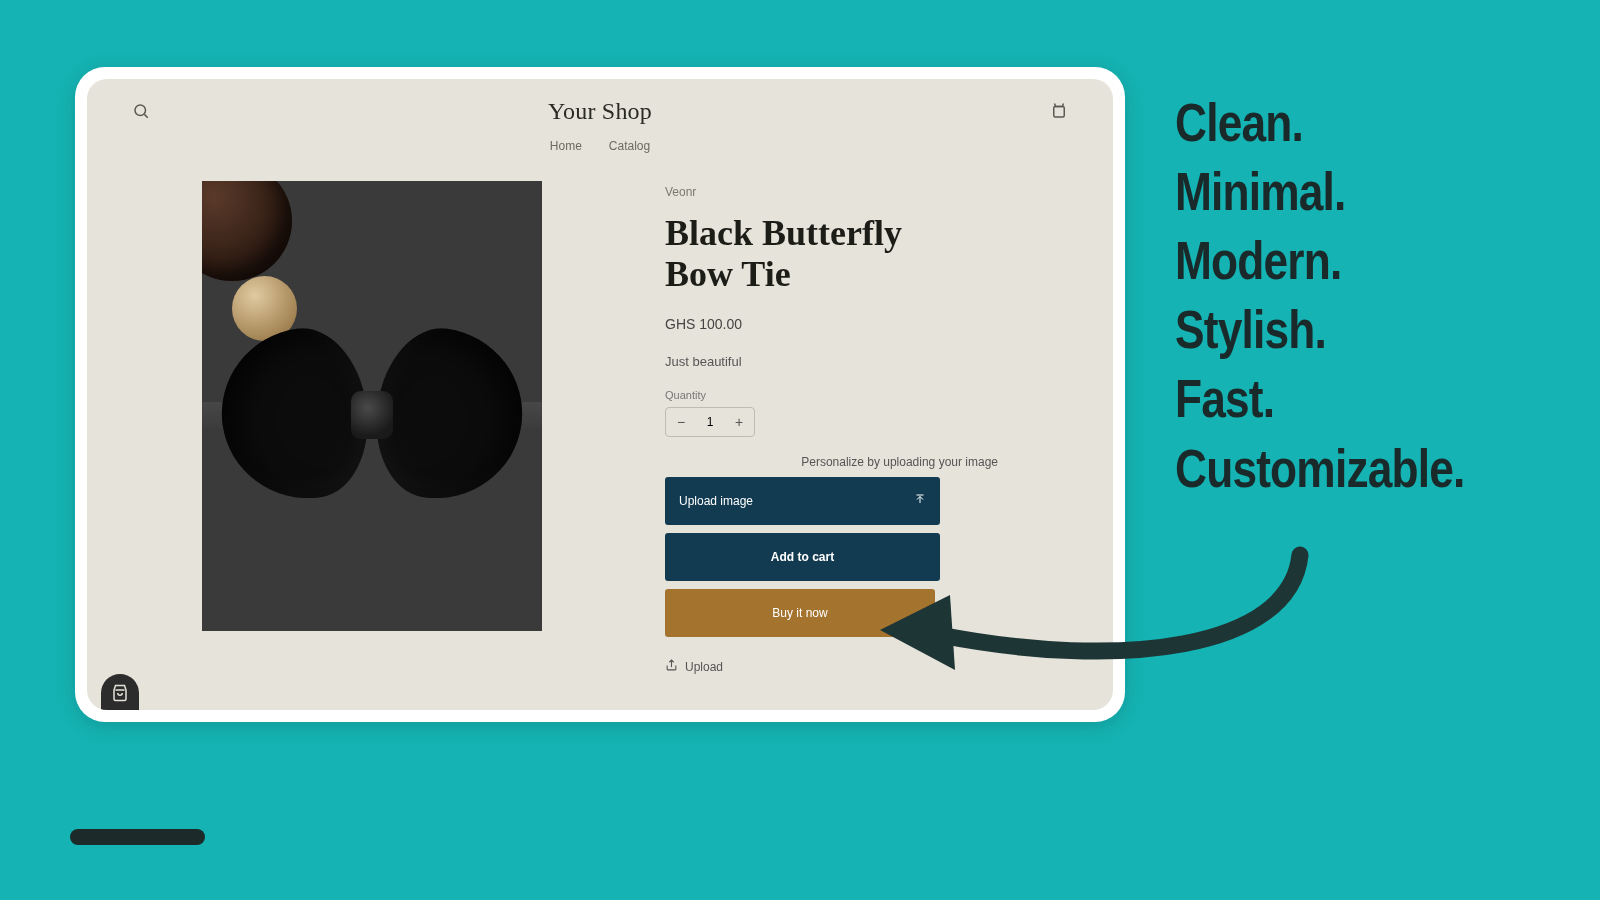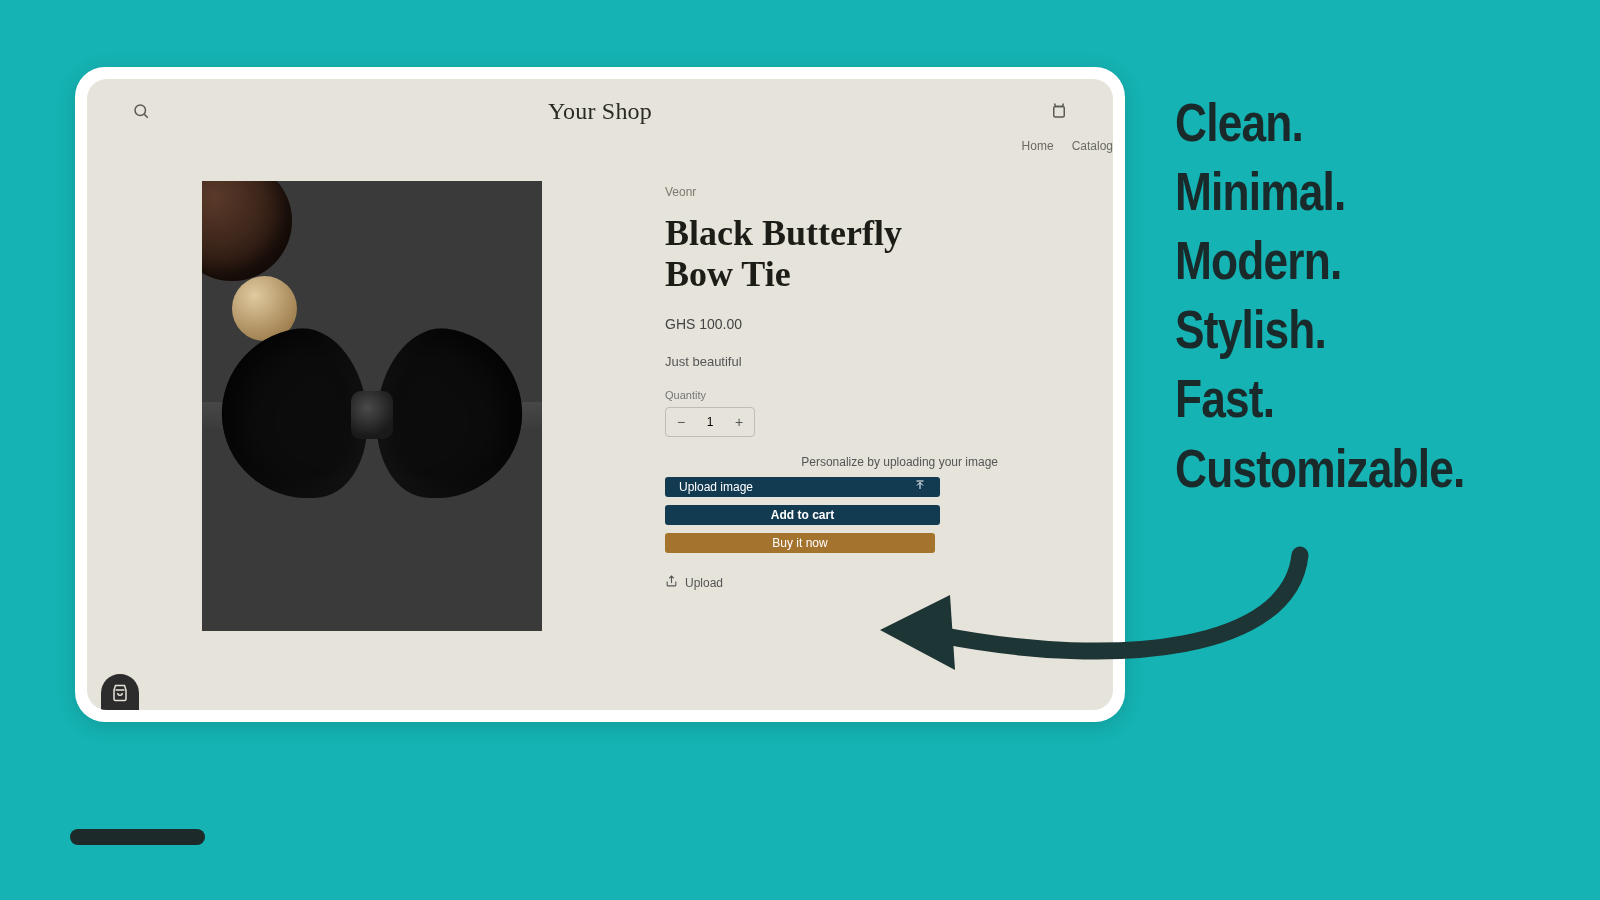--- a/index.html
+++ b/index.html
@@ -47,22 +47,22 @@
     color: #5a5a52; cursor: pointer;
   }
   .shop-name {
     font-family: Georgia, "Times New Roman", serif;
     font-size: 24px;
     color: #2a2a25;
     letter-spacing: .2px;
   }
   .site-nav {
     display: flex;
-    gap: 18px;
-    justify-content: flex-end;
+    gap: 27px;
+    justify-content: center;
     padding: 6px 0 14px;
   }
   .site-nav a {
     font-size: 12px;
     color: #6b6b62;
     text-decoration: none;
     cursor: pointer;
   }
 
   
@@ -163,21 +163,21 @@
     background: transparent;
     font-size: 12px;
   }
 
   .personalize-label { font-size: 12px; color: #555; margin-bottom: 8px; text-align: right; }
 
   .btn {
     display: flex;
     align-items: center;
     justify-content: center;
-    height: 20px;
+    height: 48px;
     border-radius: 3px;
     font-size: 12px;
     cursor: pointer;
     border: none;
     width: 275px;
     margin-bottom: 8px;
   }
   .btn.upload {
     background: #123b52;
     color: #fff;

